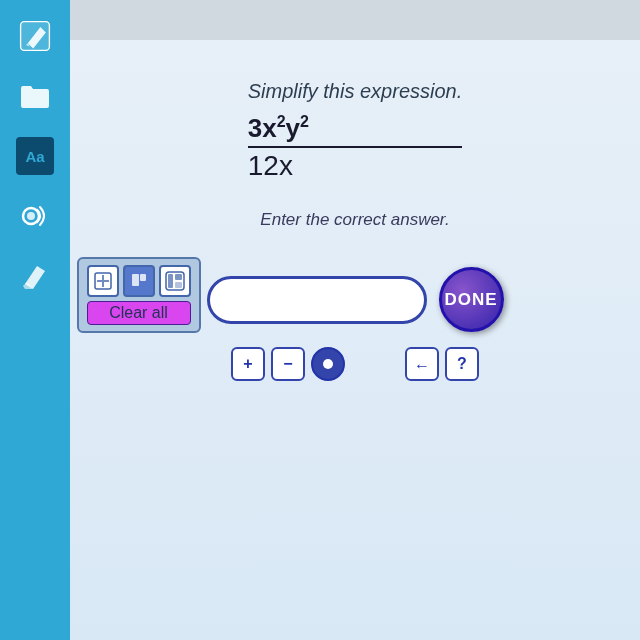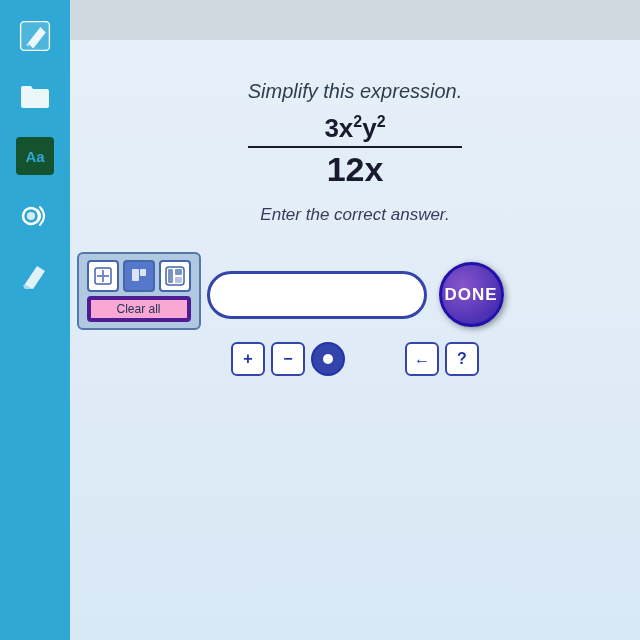--- a/index.html
+++ b/index.html
@@ -72,40 +72,40 @@
     .problem-instruction {
       font-size: 20px;
       color: #2c3e50;
       margin-bottom: 10px;
       font-style: italic;
     }
 
     .fraction-container {
       display: flex;
       flex-direction: column;
-      align-items: center;
-      margin-bottom: 16px;
+      align-items: flex-start;
+      margin-bottom: 28px;
     }
 
     .fraction-numerator {
       font-size: 26px;
       font-weight: bold;
       color: #1a1a2e;
     }
 
     .fraction-bar {
       width: 100%;
       height: 2px;
       background: #1a1a2e;
       margin: 2px 0;
     }
 
     .fraction-denominator {
-      font-size: 34px;
-      font-weight: bold;
+      font-size: 28px;
+      font-weight: normal;
       color: #1a1a2e;
     }
 
     sup {
       font-size: 16px;
     }
 
     .enter-answer-text {
       font-size: 17px;
       color: #3a3a5c;
@@ -158,25 +158,25 @@
       color: #2233aa;
       font-weight: bold;
     }
 
     .toolbar-btn.active {
       background: #5577cc;
       color: white;
     }
 
     .clear-all-btn {
-      background: #f9a8d4;
-      border: 4px solid #4c1d95;
+      background: #d946ef;
+      border: 1px solid #4c1d95;
       border-radius: 4px;
       padding: 2px 8px;
-      font-size: 12px;
+      font-size: 16px;
       color: #223355;
       cursor: pointer;
       width: 100%;
       text-align: center;
     }
 
     
     .hola-item {
       position: relative;
     }
@@ -276,21 +276,21 @@
     </svg>
   </div>
 
   <div class="sidebar-item">
     <svg width="36" height="36" viewBox="0 0 36 36">
       <path d="M4 10 Q4 8 6 8 L14 8 L16 11 L30 11 Q32 11 32 13 L32 28 Q32 30 30 30 L6 30 Q4 30 4 28 Z" fill="white" opacity="0.9"></path>
     </svg>
   </div>
 
   <div class="sidebar-item">
-    <div style="background:#14532d;border-radius:4px;width:38px;height:38px;display:flex;align-items:center;justify-content:center;">
+    <div style="background:#0c4a6e;border-radius:4px;width:38px;height:38px;display:flex;align-items:center;justify-content:center;">
       <span style="font-size:15px;font-weight:bold;color:#2fa8d5;">Aa</span>
     </div>
   </div>
 
   <div class="sidebar-item">
     <svg width="36" height="36" viewBox="0 0 36 36">
       <circle cx="14" cy="18" r="8" fill="none" stroke="white" stroke-width="2.5"></circle>
       <circle cx="14" cy="18" r="4" fill="white" opacity="0.8"></circle>
       <path d="M20 12 Q26 18 20 24" stroke="white" stroke-width="2.5" fill="none" stroke-linecap="round"></path>
       <path d="M23 9 Q31 18 23 27" stroke="white" stroke-width="2" fill="none" stroke-linecap="round"></path>

